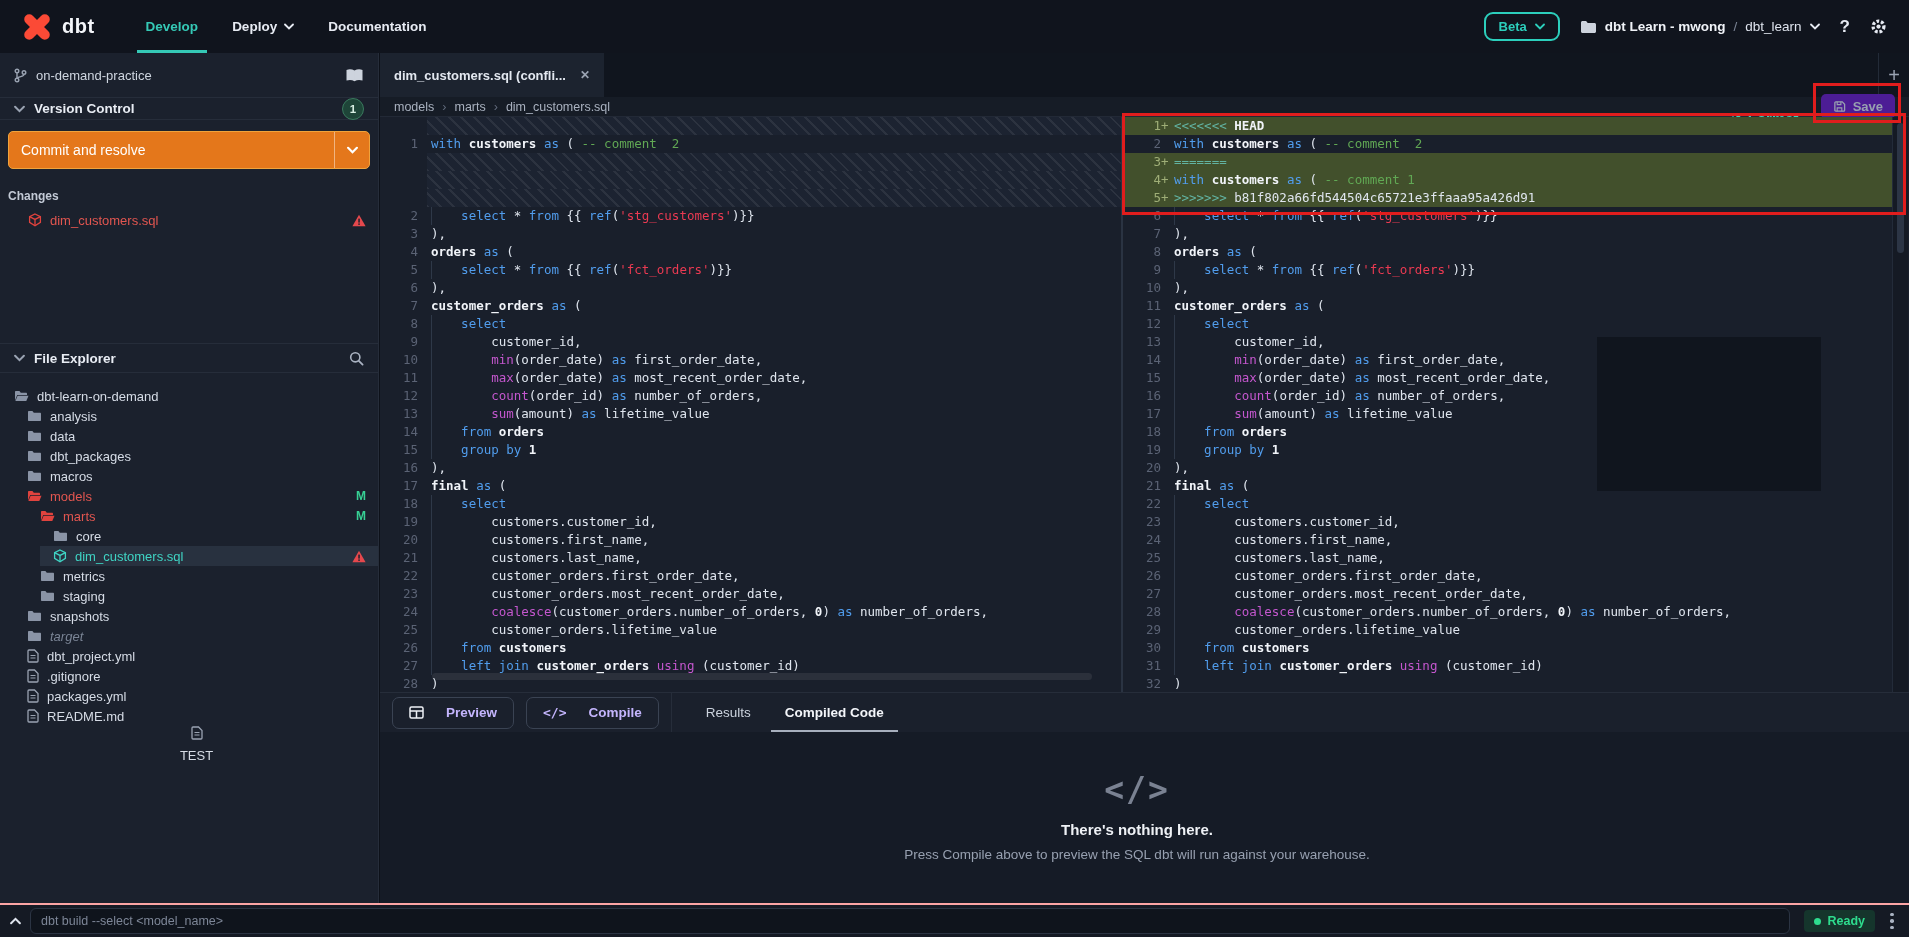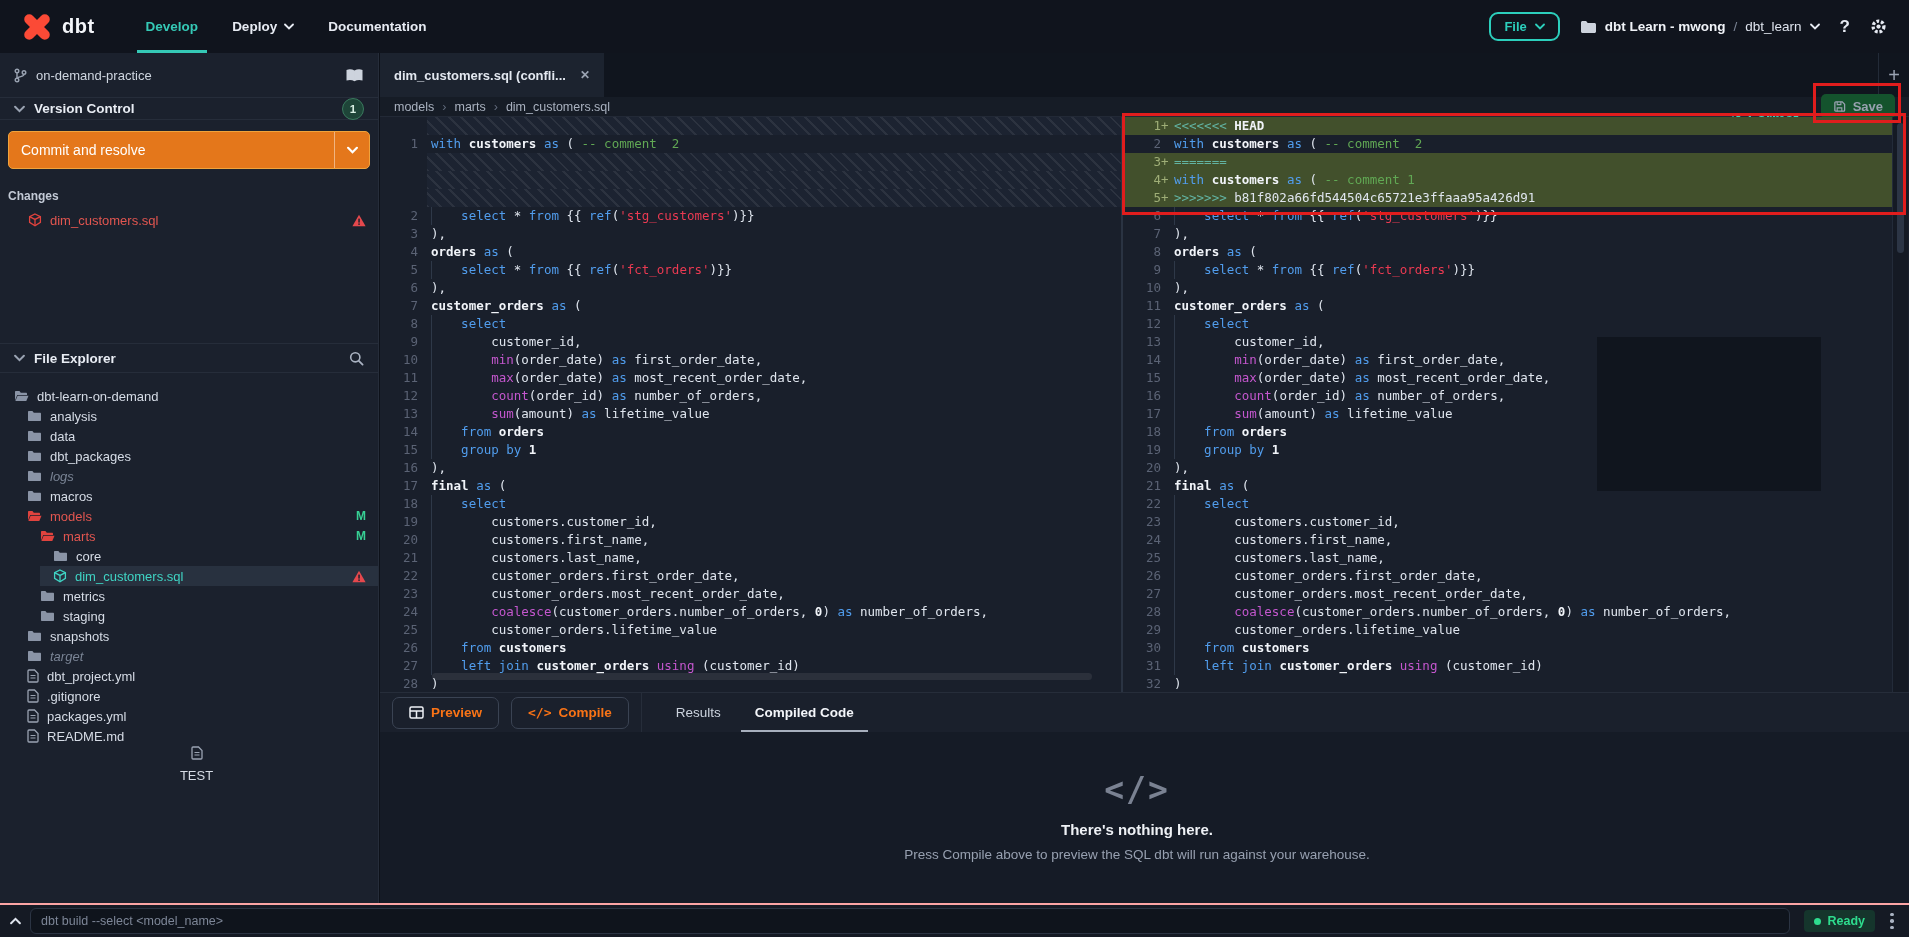--- a/index.html
+++ b/index.html
@@ -76,21 +76,21 @@
        font-size:13px;font-weight:bold;color:#e3e8f0;cursor:pointer;}
   .tab .x{color:#9aa3b2;font-size:12px;cursor:pointer;}
   .newtab{margin-left:auto;width:30px;display:flex;align-items:center;justify-content:center;
           color:#9aa3b2;font-size:20px;cursor:pointer;border-left:1px solid #232b38;}
   .toolbar{position:absolute;left:0;top:44px;right:0;height:20px;background:#161c26;
            border-bottom:1px solid #222936;display:flex;align-items:center;padding:0 14px;box-sizing:border-box;}
   .crumbs{display:flex;align-items:center;gap:8px;font-size:12.5px;color:#a9b1bf;}
   .crumbs .csep{color:#626c7d;}
   .tool-actions{margin-left:auto;display:flex;align-items:center;gap:22px;}
   .format-btn{display:flex;align-items:flex-end;gap:7px;color:#38cfbd;font-size:15px;font-weight:bold;cursor:pointer;margin-top:24px;}
-  .save-btn{display:flex;align-items:center;gap:7px;background:#14532d;color:#98a1b0;
+  .save-btn{display:flex;align-items:center;gap:7px;background:#4c1d95;color:#98a1b0;
             font-size:13px;font-weight:bold;border-radius:5px;padding:5px 12px;cursor:pointer;}
 
   .editor{position:absolute;left:0;top:64px;right:0;height:575px;display:flex;overflow:hidden;}
   .pane{overflow:hidden;height:100%;}
   .pane.left{width:743px;border-right:2px solid #2a3342;box-sizing:border-box;}
   .pane.right{width:769px;}
   .scrollstrip{width:15px;background:#151a24;border-left:1px solid #232b39;position:relative;}
   .scrollstrip .thumb{position:absolute;left:4px;top:6px;width:7px;height:130px;border-radius:4px;background:#2c3545;}
 
   .crow{display:flex;height:18px;line-height:18px;white-space:pre;
@@ -108,22 +108,22 @@
   .t-m{color:#62b3a2;} .t-w{color:#f1f4f9;font-weight:bold;}
 
   .hscroll{position:absolute;left:52px;top:556px;width:660px;height:7px;border-radius:4px;background:rgba(255,255,255,.08);}
   .minimap-ov{position:absolute;background:rgba(5,8,12,.42);}
 
   .annotation{position:absolute;border:3px solid #e11d1d;pointer-events:none;z-index:60;}
 
   
   .panel-head{position:absolute;left:0;top:639px;right:0;height:40px;background:#1a202c;
               border-top:1px solid #262d3a;display:flex;align-items:center;box-sizing:border-box;}
-  .pbtn{display:flex;align-items:center;gap:7px;border:1px solid #3a4353;border-radius:7px;
-        height:30px;padding:0 16px;margin-left:12px;font-size:13.5px;font-weight:bold;color:#f97316;cursor:pointer;}
+  .pbtn{display:flex;align-items:center;gap:22px;border:1px solid #3a4353;border-radius:7px;
+        height:30px;padding:0 16px;margin-left:12px;font-size:13.5px;font-weight:bold;color:#c4b5fd;cursor:pointer;}
   .pbtn .code-glyph{font-family:"DejaVu Sans Mono",monospace;font-weight:bold;font-size:13px;}
   .pdivider{width:1px;height:100%;background:#262d3a;margin-left:12px;}
   .ptab{margin-left:34px;font-size:13.5px;color:#ccd3de;height:100%;display:flex;align-items:center;
         position:relative;cursor:pointer;}
   .ptab.active{color:#f4f6fa;font-weight:bold;}
   .ptab.active::after{content:'';position:absolute;left:-14px;right:-14px;bottom:0;height:2px;background:#a7afbd;}
   .panel-body{position:absolute;left:0;top:679px;right:0;bottom:0;background:#151b26;}
   .empty{position:absolute;left:0;right:15px;top:38px;text-align:center;}
   .empty .glyph{font-family:"DejaVu Sans Mono",monospace;font-size:33px;font-weight:bold;color:#7a8292;letter-spacing:2px;}
   .empty .ti{margin-top:12px;font-size:15px;font-weight:bold;color:#eef1f5;}
@@ -164,21 +164,21 @@
             <path d="M1 1.5l4 4 4-4" fill="none" stroke="#e7ebf3" stroke-width="1.8" stroke-linecap="round"></path>
           </svg>
       </span>
     </div>
     <div class="nav-item">
       <span>Documentation</span>
     </div>
   </div>
   <div class="nav-right">
     <div class="beta-pill">
-      <span>File</span>
+      <span>Beta</span>
       <span class="ic">
         <svg width="10" height="7" viewBox="0 0 10 7">
             <path d="M1 1.5l4 4 4-4" fill="none" stroke="#2ccfbc" stroke-width="1.8" stroke-linecap="round"></path>
           </svg>
       </span>
     </div>
     <div class="acct">
       <span class="ic">
         <svg width="17" height="14" viewBox="0 0 17 14">
             <path d="M1 2.5C1 1.7 1.7 1 2.5 1h3.6l1.6 2h6.8c.8 0 1.5.7 1.5 1.5v7c0 .8-.7 1.5-1.5 1.5h-12C1.7 13 1 12.3 1 11.5z" fill="#cdd3dd"></path>
@@ -308,29 +308,20 @@
         <span class="lab">data</span>
         <span class="grow"></span>
       </div>
       <div class="trow c-gray" style="padding-left: 27px;">
         <span class="ic fold">
           <svg width="15" height="12" viewBox="0 0 15 12">
             <path d="M1 2c0-.6.4-1 1-1h3.4l1.4 1.7H13c.6 0 1 .4 1 1V10c0 .6-.4 1-1 1H2c-.6 0-1-.4-1-1z" fill="currentColor"></path>
           </svg>
         </span>
         <span class="lab">dbt_packages</span>
-        <span class="grow"></span>
-      </div>
-      <div class="trow c-muted" style="padding-left: 27px;">
-        <span class="ic fold">
-          <svg width="15" height="12" viewBox="0 0 15 12">
-            <path d="M1 2c0-.6.4-1 1-1h3.4l1.4 1.7H13c.6 0 1 .4 1 1V10c0 .6-.4 1-1 1H2c-.6 0-1-.4-1-1z" fill="currentColor"></path>
-          </svg>
-        </span>
-        <span class="lab">logs</span>
         <span class="grow"></span>
       </div>
       <div class="trow c-gray" style="padding-left: 27px;">
         <span class="ic fold">
           <svg width="15" height="12" viewBox="0 0 15 12">
             <path d="M1 2c0-.6.4-1 1-1h3.4l1.4 1.7H13c.6 0 1 .4 1 1V10c0 .6-.4 1-1 1H2c-.6 0-1-.4-1-1z" fill="currentColor"></path>
           </svg>
         </span>
         <span class="lab">macros</span>
         <span class="grow"></span>

